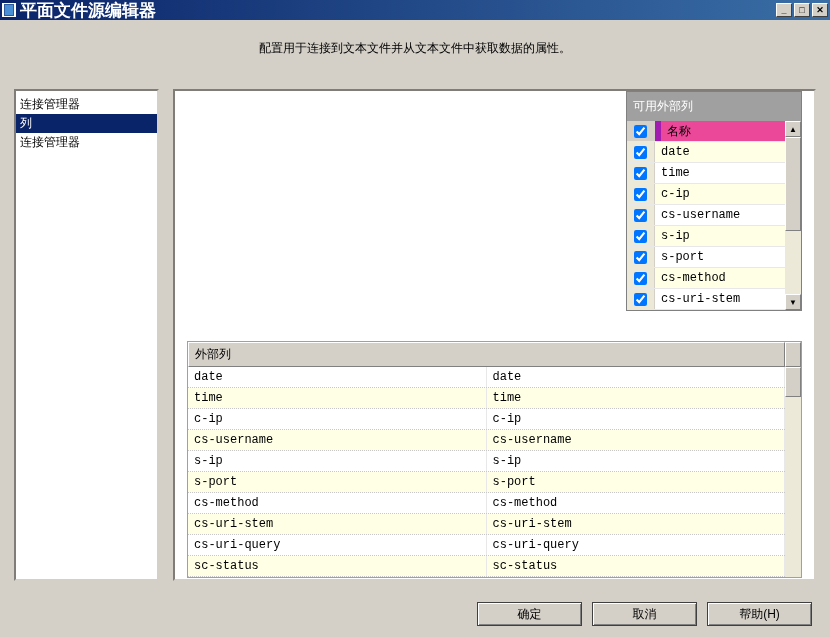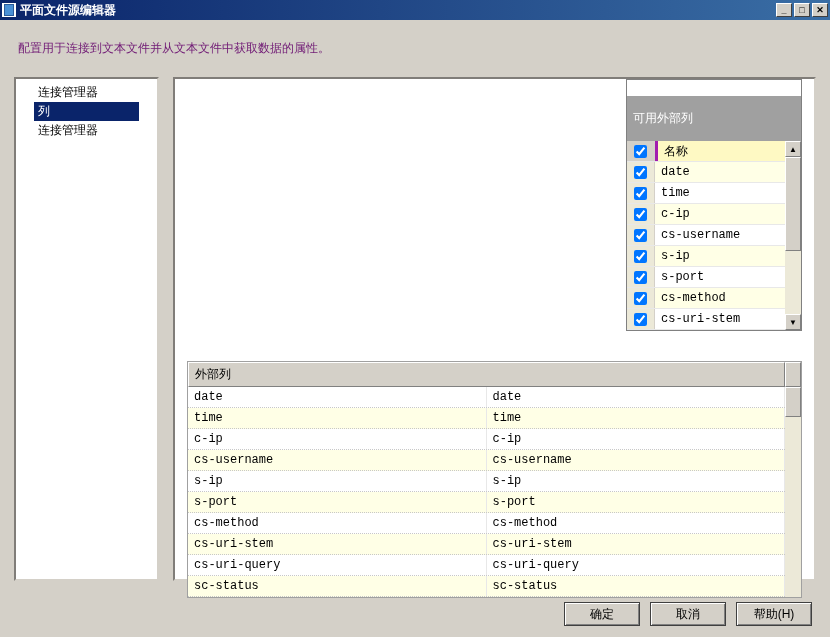--- a/index.html
+++ b/index.html
@@ -33,49 +33,50 @@
   display: inline-flex;
   align-items: center;
   justify-content: center;
 }
 .titlebar .ticon::before {
   content: "";
   width: 8px; height: 10px;
   background: linear-gradient(to bottom, #4a90d6 50%, #4a90d6 50%);
   border: 1px solid #2a5a9a;
 }
-.titlebar .ttext { flex: 1; font-weight: bold; font-size: 12px; }
+.titlebar .ttext { flex: 1; font-weight: bold; font-size: 17px; }
 .tbtns { display: flex; gap: 2px; }
 .tbtn {
   width: 16px; height: 14px;
   background: #d4d0c8;
   border: 1px solid #fff;
   border-right-color: #404040;
   border-bottom-color: #404040;
   font-family: Tahoma, sans-serif;
   font-size: 9px;
   font-weight: bold;
   display: flex; align-items: center; justify-content: center;
   color: #000;
 }
 .description {
-  padding: 20px 18px 20px 18px;
-  color: #701a75;
+  padding: 20px 18px 32px 18px;
+  color: #000000;
+  text-align: center;
 }
 .content {
   flex: 1;
   padding: 0 14px 10px 14px;
   display: flex;
   gap: 14px;
 }
 .nav {
   width: 145px;
   background: #fff;
   border: 2px inset #d4d0c8;
-  padding: 4px 18px;
+  padding: 4px 0;
 }
 .nav-item {
   padding: 1px 4px;
   cursor: default;
 }
 .nav-item.selected {
   background: #0a246a;
   color: #fff;
 }
 .mainpane {
@@ -96,23 +97,22 @@
   justify-content: flex-end;
   padding: 0 12px 0 0;
 }
 .grid {
   border: 1px solid #808080;
   background: #fff;
 }
 .grid-head {
   background: #a0a0a0;
   color: #fff;
-  padding: 14px 6px;
+  padding: 6px 6px;
   font-weight: normal;
-  margin-top: 16px;
 }
 .grid-body {
   display: flex;
 }
 .grid-rows { }
 .grow { display: flex; border-bottom: 1px solid #e8e8e8; height: 21px; }
 .grow.alt { background: #ffffe6; }
 .gcell-chk {
   width: 28px;
   border-right: 1px solid #d4d0c8;
@@ -121,23 +121,23 @@
 }
 .gcell-chk.hrow { background: #d4d0c8; }
 .gcell-name {
   width: 130px;
   padding: 2px 6px;
   font-family: "Courier New", monospace;
   font-size: 12px;
   display: flex; align-items: center;
 }
 .gcell-name.hrow {
-  background: #fef9c3;
+  background: #ec4899;
   font-family: "Microsoft YaHei", SimSun, sans-serif;
-  border-left: 3px solid #a21caf;
+  border-left: 6px solid #a21caf;
 }
 .vscroll {
   width: 16px;
   background: #ece9d8;
   display: flex; flex-direction: column;
 }
 .vbtn {
   height: 16px;
   background: #d4d0c8;
   border: 1px solid #fff;
@@ -193,21 +193,21 @@
 }
 .footer {
   height: 46px;
   display: flex;
   justify-content: flex-end;
   align-items: center;
   padding: 0 18px;
   gap: 10px;
 }
 .btn {
-  width: 76px; height: 24px;
+  width: 105px; height: 24px;
   background: #d4d0c8;
   border: 1px solid #404040;
   box-shadow: inset 1px 1px 0 #fff, inset -1px -1px 0 #808080;
   font-size: 12px;
   font-family: inherit;
 }
 input[type=checkbox] {
   width: 13px; height: 13px;
 }
 </style>

